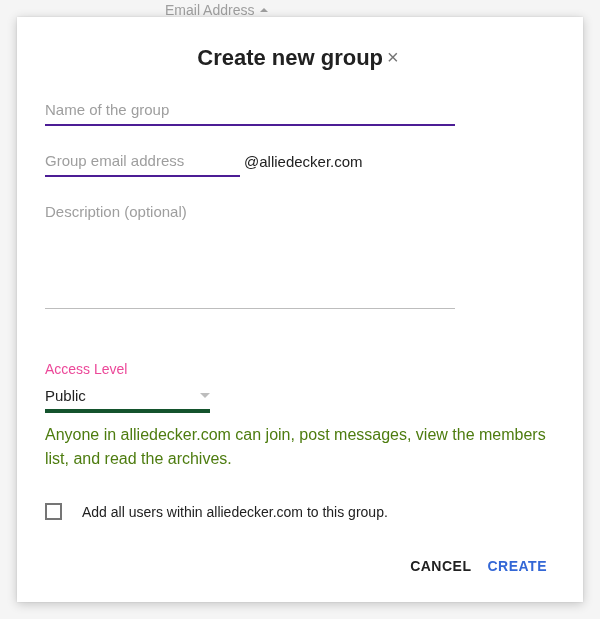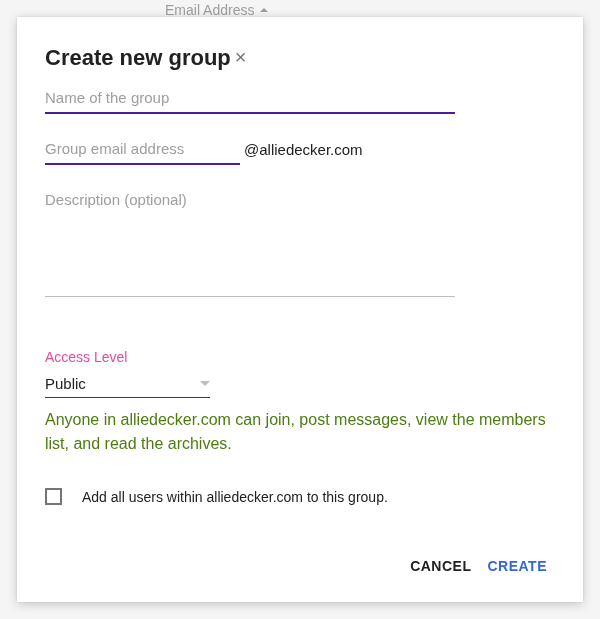--- a/index.html
+++ b/index.html
@@ -32,23 +32,23 @@
       width: 566px;
       height: 585px;
       background: #ffffff;
       box-shadow: 0 2px 10px rgba(0,0,0,0.2), 0 0 2px rgba(0,0,0,0.1);
       padding: 28px 28px 20px 28px;
       display: flex;
       flex-direction: column;
     }
     .dialog-header {
       display: flex;
-      justify-content: flex-start;
+      justify-content: center;
       align-items: flex-start;
-      margin-bottom: 12px;
+      margin-bottom: 24px;
     }
     .dialog-title {
       font-size: 22px;
       font-weight: 700;
       color: #212121;
     }
     .close-btn {
       cursor: pointer;
       color: #757575;
       font-size: 20px;
@@ -107,21 +107,21 @@
     }
     .access-label {
       font-size: 14px;
       color: #ec4899;
       margin-bottom: 10px;
     }
     .select-wrap {
       display: flex;
       align-items: center;
       width: 165px;
-      border-bottom: 1px solid #14532d;
+      border-bottom: 4px solid #14532d;
       padding-bottom: 5px;
       cursor: pointer;
       justify-content: space-between;
     }
     .select-value {
       font-size: 15px;
       color: #212121;
     }
     .select-arrow {
       width: 0;

